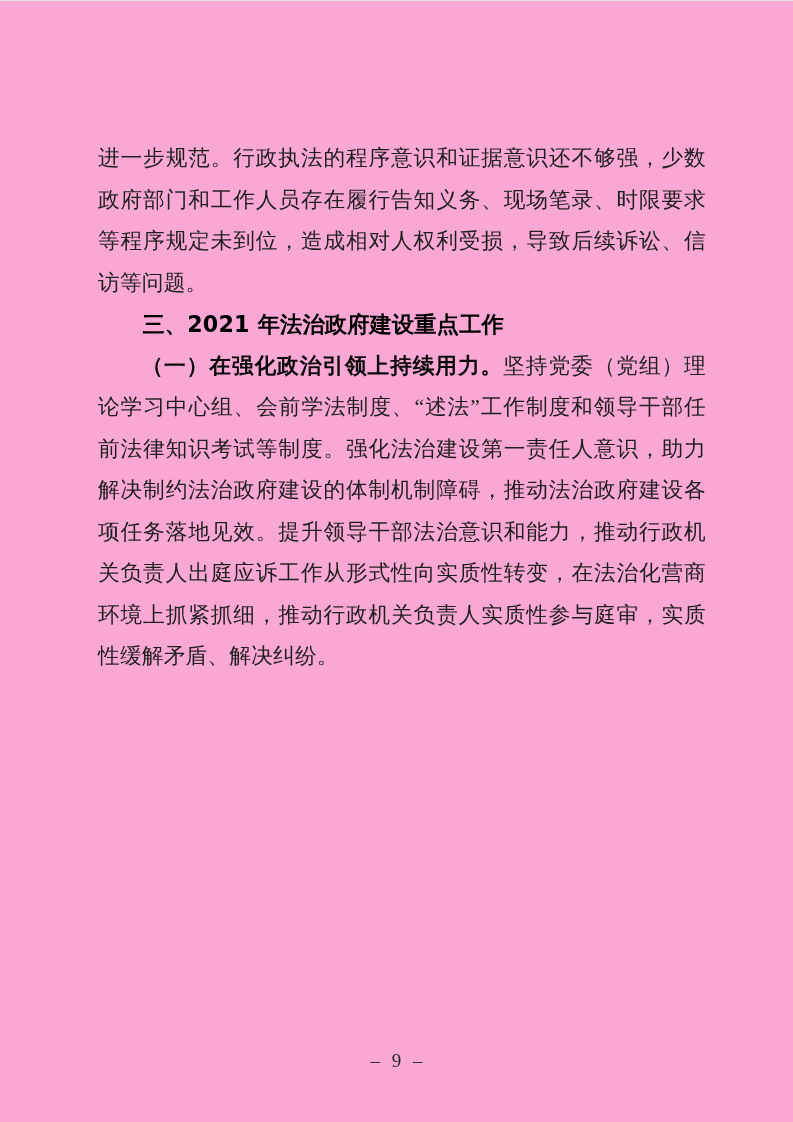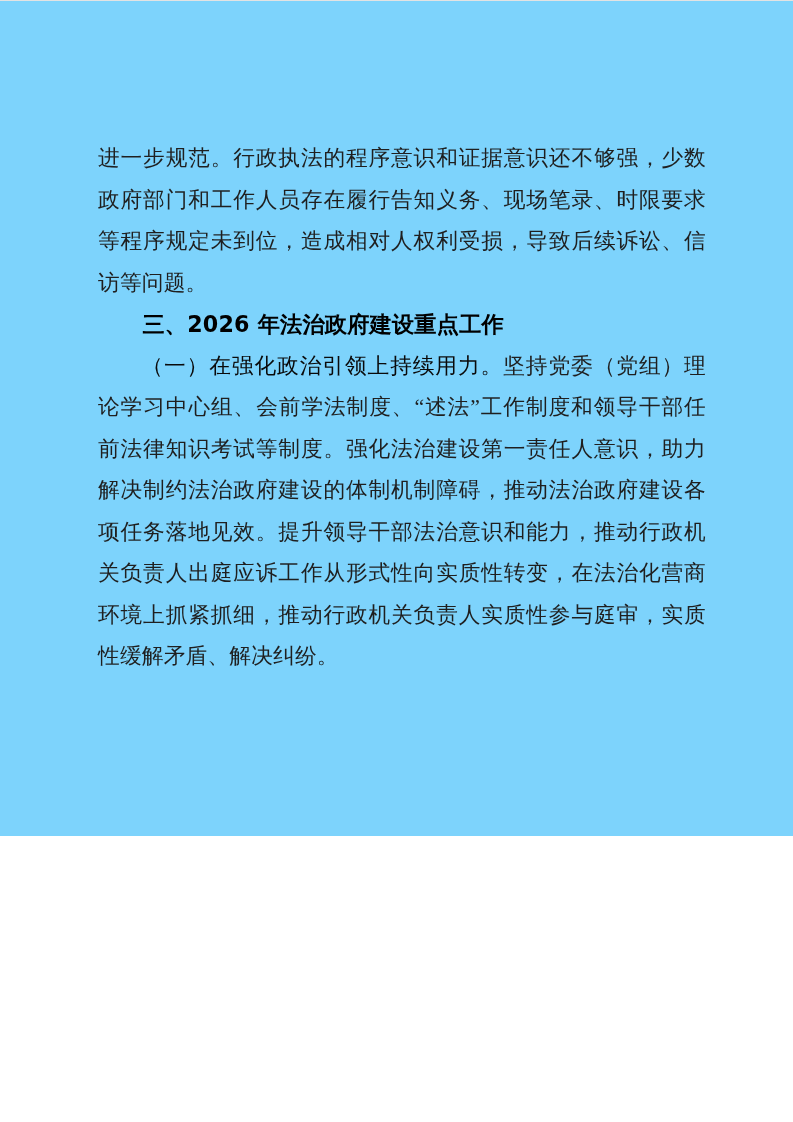--- a/index.html
+++ b/index.html
@@ -3,22 +3,22 @@
 <meta charset="utf-8">
 <style>
   html, body {
     margin: 0;
     padding: 0;
     background: #ffffff;
   }
   .page {
     position: relative;
     width: 793px;
-    height: 836px;
-    background: #7dd3fc;
+    height: 1122px;
+    background: #f9a8d4;
     overflow: hidden;
     border-top: 1px solid #e3e3e3;
     box-sizing: border-box;
     color: #1f1f1f;
   }
   .content {
     position: absolute;
     left: 98px;
     top: 137px;
     width: 608px;
@@ -44,21 +44,21 @@
     font-family: "DejaVu Sans", "Liberation Sans", sans-serif;
     font-size: 22.2px;
     line-height: 41.5px;
     font-weight: 700;
     color: #000000;
     text-indent: 2em;
     text-align: left;
     letter-spacing: 0.2px;
   }
   .item-lead {
-    font-weight: 400;
+    font-weight: 700;
     color: #0a0a0a;
   }
   .footer {
     position: absolute;
     left: 0;
     right: 0;
     top: 1048px;
     text-align: center;
     font-family: "Liberation Serif", "DejaVu Serif", serif;
     font-size: 19px;
@@ -68,21 +68,21 @@
   }
 </style>
 </head>
 <body>
 
 <div class="page">
   <div class="content">
 
     <p class="para continuation">进一步规范。行政执法的程序意识和证据意识还不够强，少数政府部门和工作人员存在履行告知义务、现场笔录、时限要求等程序规定未到位，造成相对人权利受损，导致后续诉讼、信访等问题。</p>
 
-    <p class="heading">三、2026 年法治政府建设重点工作</p>
+    <p class="heading">三、2021 年法治政府建设重点工作</p>
 
     <p class="para item"><span class="item-lead">（一）在强化政治引领上持续用力。</span><span>坚持党委（党组）理论学习中心组、会前学法制度、“述法”工作制度和领导干部任前法律知识考试等制度。强化法治建设第一责任人意识，助力解决制约法治政府建设的体制机制障碍，推动法治政府建设各项任务落地见效。提升领导干部法治意识和能力，推动行政机关负责人出庭应诉工作从形式性向实质性转变，在法治化营商环境上抓紧抓细，推动行政机关负责人实质性参与庭审，实质性缓解矛盾、解决纠纷。</span></p>
 
 
 
   </div>
 
   <div class="footer">– 9 –</div>
 </div>
 

